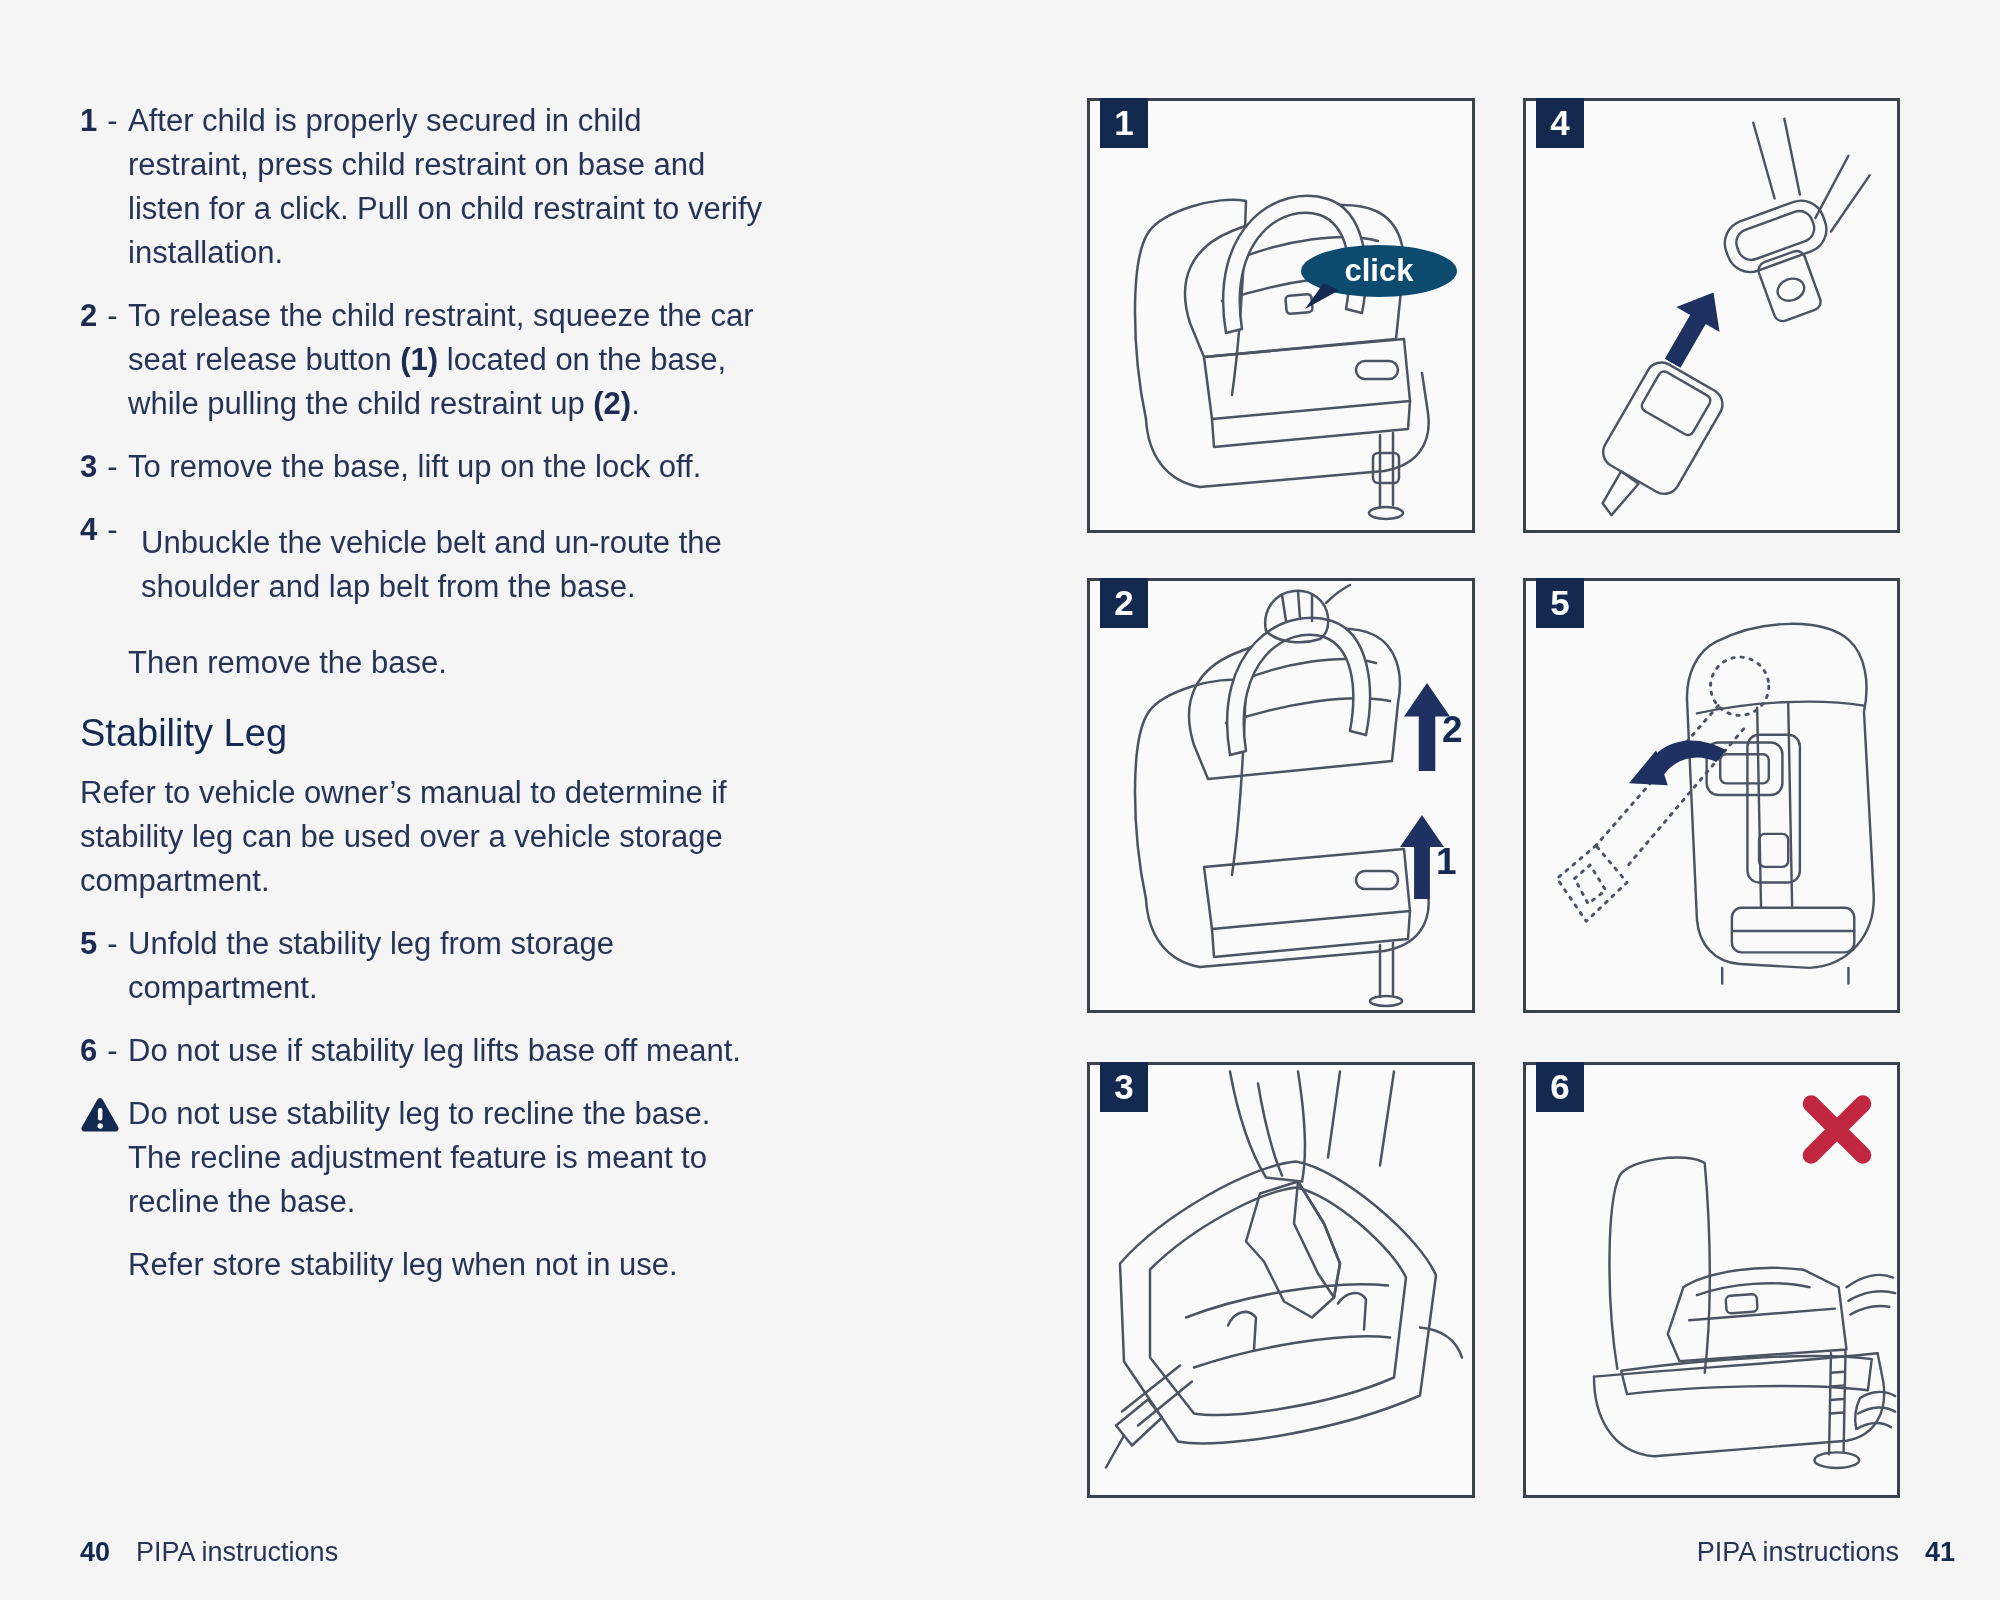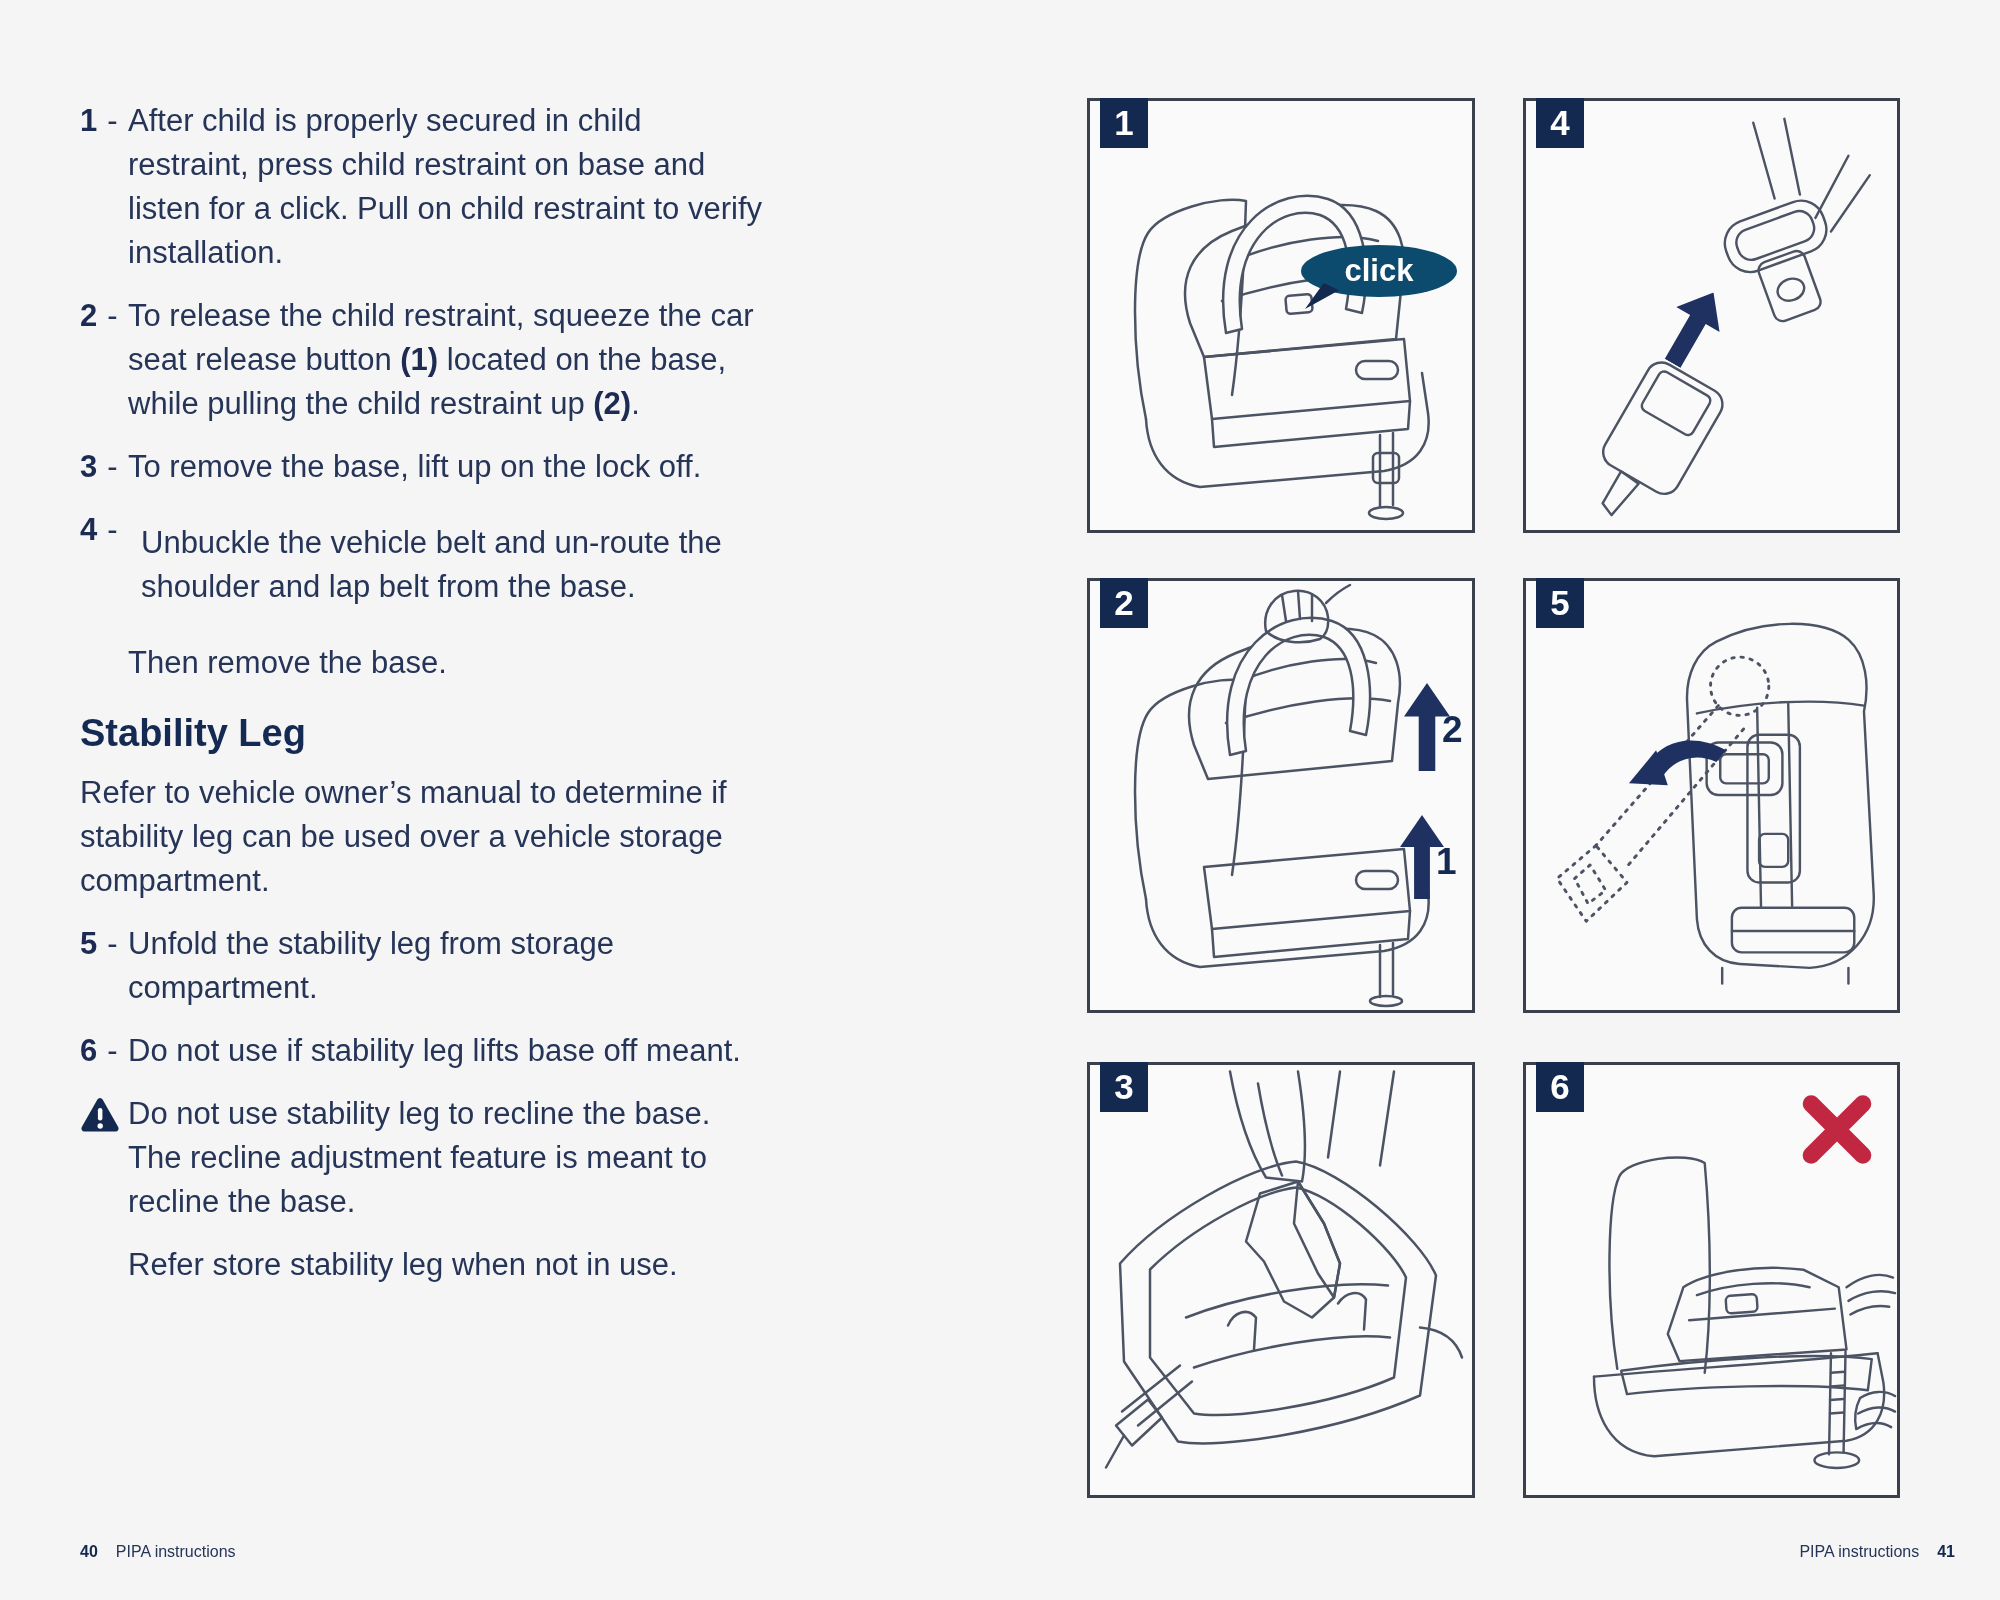--- a/index.html
+++ b/index.html
@@ -10,21 +10,21 @@
   
   .text-col{position:absolute;left:80px;top:99px;width:900px;font-size:31px;line-height:44px;}
   .row{display:flex;margin:0 0 19px 0;}
   .marker{flex:0 0 48px;display:flex;}
   .num{font-weight:700;color:#1d2b52;}
   .sep{font-weight:400;margin-left:10px;color:#253457;}
   .txt{white-space:pre-line;width:830px;}
   .txt b{font-weight:700;color:#1d2b52;}
   .icon-cell{flex:0 0 48px;padding-top:5px;}
   .indent{padding-left:48px;}
-  .heading{font-size:38px;line-height:48px;font-weight:700;color:#142a52;margin:24px 0 14px 0;}
+  .heading{font-size:38px;line-height:48px;font-weight:400;color:#142a52;margin:24px 0 14px 0;}
   
   .panel{position:absolute;background:#fafafb;border:3px solid #3a414d;box-sizing:border-box;}
   .p1{left:1087px;top:98px;width:388px;height:435px;}
   .p4{left:1523px;top:98px;width:377px;height:435px;}
   .p2{left:1087px;top:578px;width:388px;height:435px;}
   .p5{left:1523px;top:578px;width:377px;height:435px;}
   .p3{left:1087px;top:1062px;width:388px;height:436px;}
   .p6{left:1523px;top:1062px;width:377px;height:436px;}
   .badge{
     position:absolute;top:-3px;left:10px;width:48px;height:50px;background:#13294f;
@@ -55,21 +55,21 @@
   .l2{left:352px;top:128px;}
   .l1{left:346px;top:260px;}
   
   .xmark{position:absolute;right:22px;top:26px;width:76px;height:76px;}
   .xmark::before,.xmark::after{
     content:"";position:absolute;left:-7px;top:30px;width:90px;height:17px;border-radius:9px;background:#c22742;
   }
   .xmark::before{transform:rotate(45deg);}
   .xmark::after{transform:rotate(-45deg);}
   
-  .footer{position:absolute;top:1537px;font-size:16px;line-height:30px;display:flex;gap:18px;color:#253457;}
+  .footer{position:absolute;top:1537px;font-size:27px;line-height:30px;display:flex;gap:26px;color:#253457;}
   .footer .pgnum{font-weight:700;color:#13294f;}
   .footer-left{left:80px;}
   .footer-right{right:45px;}
 </style>
 </head>
 <body>
 
 <div class="page">
 
   <div class="text-col">

